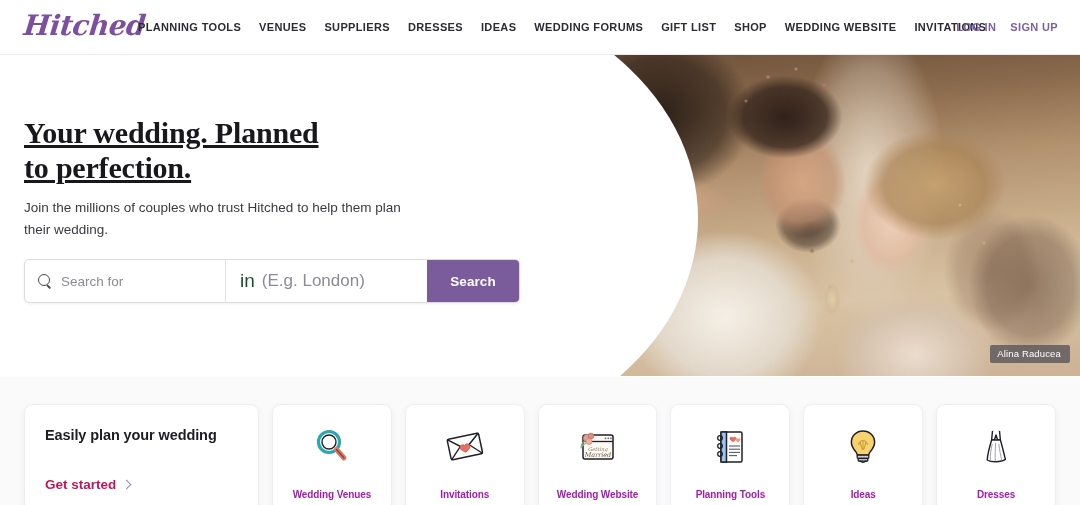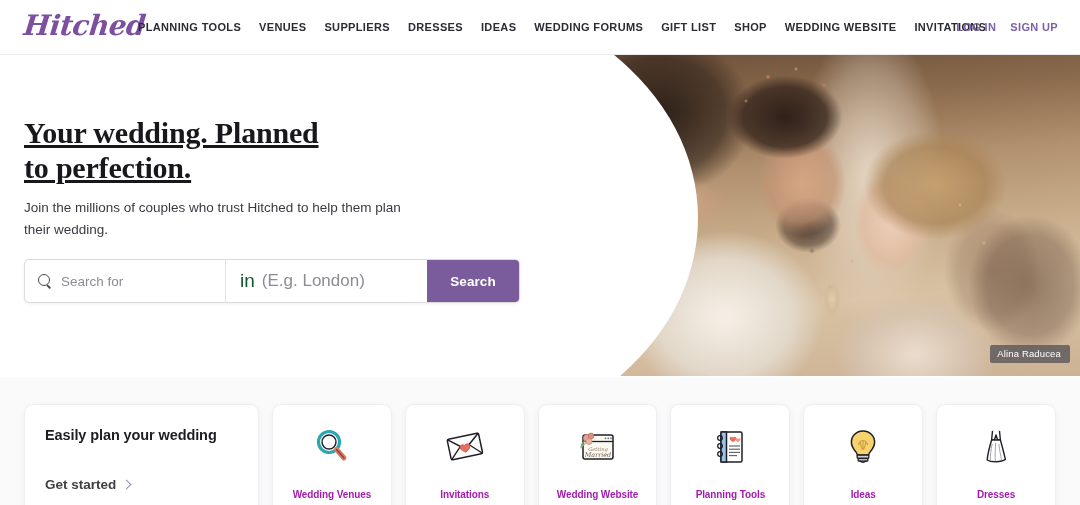--- a/index.html
+++ b/index.html
@@ -388,21 +388,21 @@
     color: #1d1d24;
     letter-spacing: -0.1px;
   }
   .promo-link {
     position: absolute;
     left: 20px;
     top: 72px;
     display: flex;
     align-items: center;
     gap: 7px;
-    color: #404040;
+    color: #be185d;
     font-size: 13.5px;
     font-weight: bold;
     cursor: pointer;
   }
   .chevron-right {
     width: 7px; height: 7px;
     border-top: 1.6px solid #9b86bb;
     border-right: 1.6px solid #9b86bb;
     transform: rotate(45deg);
     display: inline-block;

